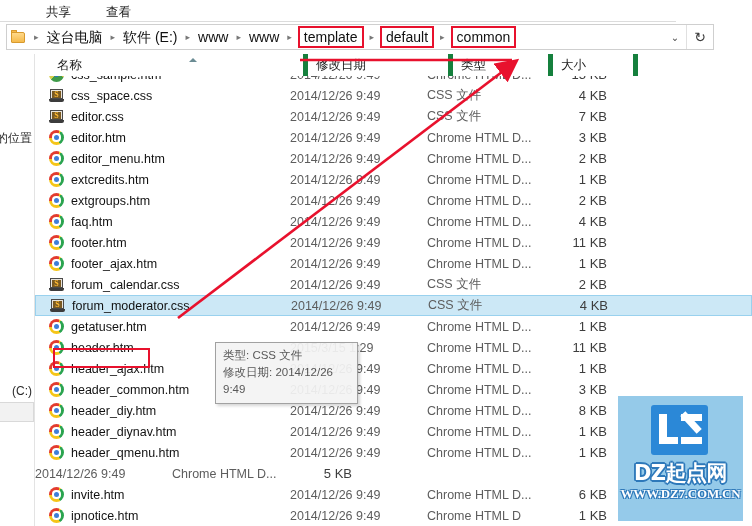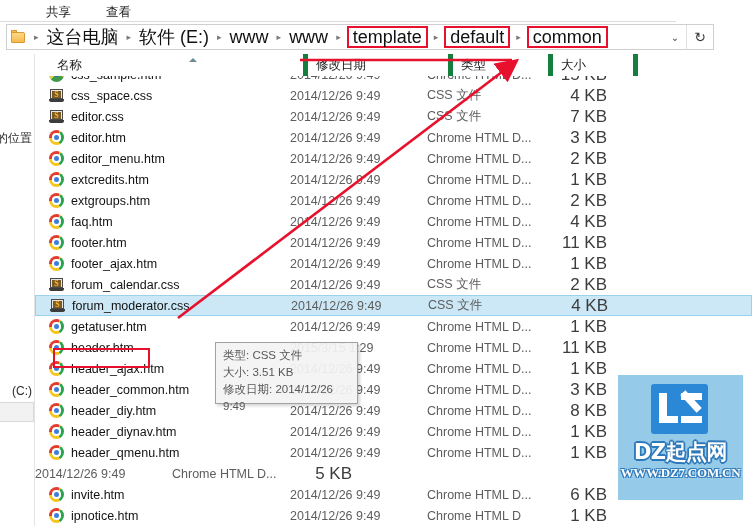--- a/index.html
+++ b/index.html
@@ -54,21 +54,21 @@
     border: 1px solid #d89a2e; box-sizing: border-box;
     border-radius: 1px 2px 1px 1px;
   }
   .folder-glyph .tab {
     position: absolute; left: 0; top: -2px; width: 6px; height: 3px;
     background: #f5ba4c; border: 1px solid #d89a2e; border-bottom: none;
     box-sizing: border-box; border-radius: 1px 1px 0 0;
   }
   #crumbs { display: flex; align-items: center; flex: 1 1 auto; height: 100%; }
   .crumb {
-    font-size: 18px; color: #111;
+    font-size: 14px; color: #111;
     padding: 1px 3px; white-space: nowrap; line-height: 16px;
   }
   .crumb-sep {
     color: #777; font-size: 9px; padding: 0 5px;
     user-select: none;
   }
   .crumb.boxed {
     border: 2px solid #e8112d;
     padding: 1px 4px;
     margin: 16px 1px;
@@ -165,21 +165,21 @@
   .cell-date {
     width: 137px; flex: 0 0 auto;
     font-size: 12.5px; color: #5d5d5d; white-space: nowrap;
   }
   .cell-type {
     width: 110px; flex: 0 0 auto;
     font-size: 12.5px; color: #5d5d5d; white-space: nowrap;
   }
   .cell-size {
     width: 70px; flex: 0 0 auto;
-    font-size: 17px; color: #3d3d3d;
+    font-size: 13px; color: #3d3d3d;
     text-align: right; white-space: nowrap;
   }
 
   
   .ic { width: 15px; height: 15px; position: relative; flex: 0 0 auto; }
   
   .ic-chrome .ring {
     position: absolute; left: 0; top: 0; width: 15px; height: 15px;
     border-radius: 50%;
     background:
@@ -259,21 +259,21 @@
 
   
   #annot {
     position: absolute; left: 0; top: 0;
     width: 752px; height: 526px;
     pointer-events: none;
   }
 
   
   #watermark {
-    position: absolute; left: 618px; top: 375px;
+    position: absolute; left: 618px; top: 396px;
     width: 125px; height: 125px;
     background: #8dc6e8;
     opacity: 0.93;
     overflow: hidden;
   }
   #wm-logo {
     position: absolute; left: 33px; top: 9px;
     width: 57px; height: 50px;
     background: #1b7fd4;
     border-radius: 3px;
@@ -639,21 +639,20 @@
       <div class="cell-date">2014/12/26 9:49</div>
       <div class="cell-type">Chrome HTML D</div>
       <div class="cell-size">1 KB</div>
     </div>
   </div>
 
 <div id="header-htm-box"></div>
 
 <div id="tooltip">
   <div>类型: CSS 文件</div>
-  <div>大小: 3.51 KB</div>
   <div>修改日期: 2014/12/26 9:49</div>
 </div>
 
 <svg id="annot" viewBox="0 0 752 526">
   <defs>
     <marker id="ahead" markerWidth="9" markerHeight="9" refX="7" refY="4.5" orient="auto">
       <path d="M0,0 L9,4.5 L0,9 z" fill="#e8112d"></path>
     </marker>
   </defs>
   <line x1="178" y1="318" x2="515" y2="62" stroke="#e8112d" stroke-width="2.6" marker-end="url(#ahead)"></line>

